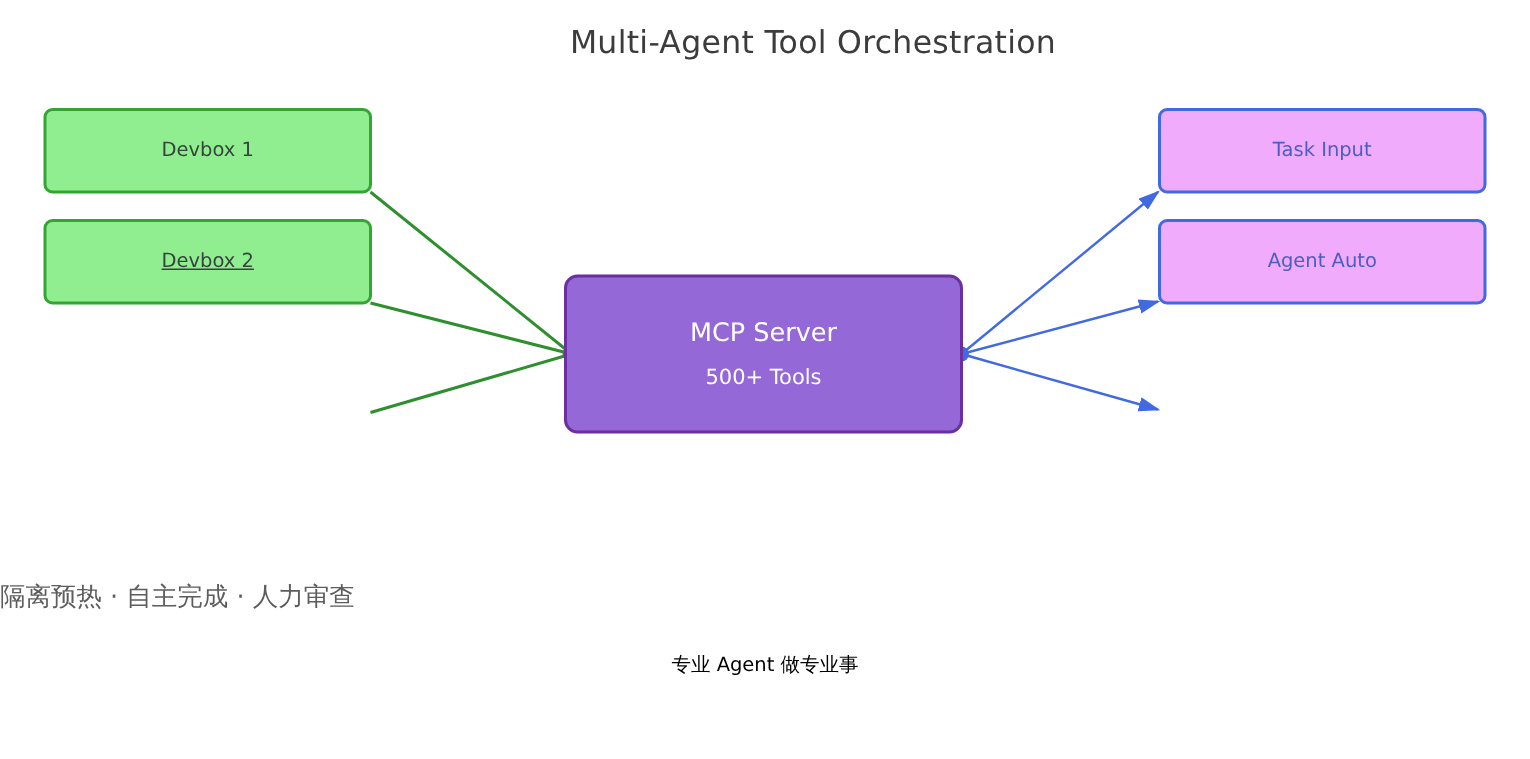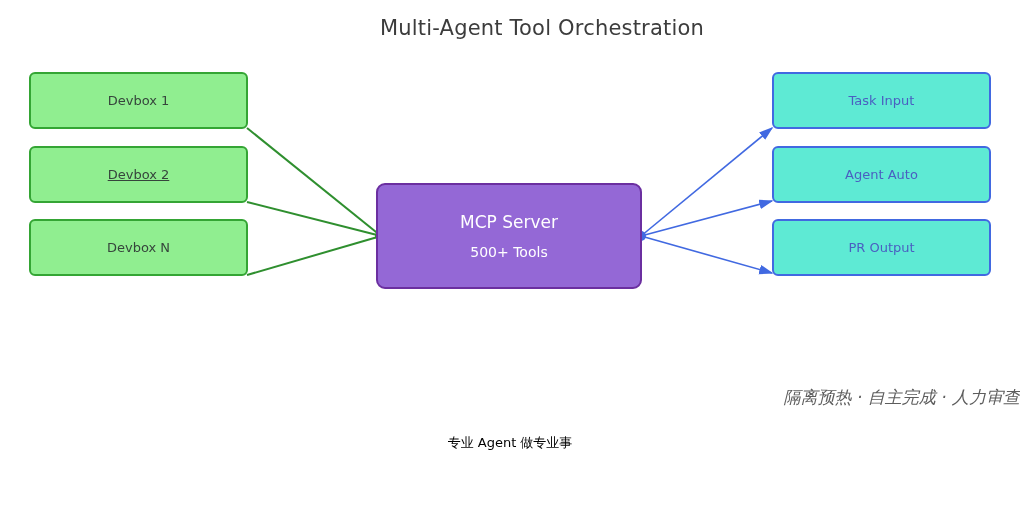--- a/index.html
+++ b/index.html
@@ -58,21 +58,21 @@
     font-size: 13px;
   }
   .node-source.n1 { top: 72px; }
   .node-source.n2 { top: 146px; text-decoration: underline; }
   .node-source.n3 { top: 219px; }
 
   .node-target {
     width: 219px;
     height: 57px;
     left: 772px;
-    background: #5eead4;
+    background: #f0abfc;
     border: 2px solid #4169e1;
     color: #4a5fc1;
     font-size: 13px;
   }
   .node-target.t1 { top: 72px; }
   .node-target.t2 { top: 146px; }
   .node-target.t3 { top: 219px; }
 
   .node-hub {
     left: 376px;
@@ -86,24 +86,23 @@
     gap: 0;
   }
   .hub-title { font-size: 17px; }
   .hub-sub { font-size: 14px; margin-top: 12px; }
 
   .caption-main {
     position: absolute;
     left: 0;
     top: 386px;
     width: 1020px;
-    text-align: right;
+    text-align: left;
     font-size: 17px;
     color: #5d5d5d;
-    font-style: italic;
   }
   .caption-sub {
     position: absolute;
     left: 0;
     top: 434px;
     width: 1020px;
     text-align: center;
     font-size: 13px;
     color: #000000;
   }
@@ -136,35 +135,29 @@
       <circle cx="641" cy="236" r="5" fill="#4169e1"></circle>
     </g>
   </svg>
 
   <div class="node node-source n1">
     <span>Devbox 1</span>
   </div>
   <div class="node node-source n2">
     <span>Devbox 2</span>
   </div>
-  <div class="node node-source n3">
-    <span>Devbox N</span>
-  </div>
 
   <div class="node node-hub">
     <span class="hub-title">MCP Server</span>
     <span class="hub-sub">500+ Tools</span>
   </div>
 
   <div class="node node-target t1">
     <span>Task Input</span>
   </div>
   <div class="node node-target t2">
     <span>Agent Auto</span>
   </div>
-  <div class="node node-target t3">
-    <span>PR Output</span>
-  </div>
 
   <div class="caption-main">隔离预热 · 自主完成 · 人力审查</div>
   <div class="caption-sub">专业 Agent 做专业事</div>
 
 </div>
 
 </body></html>

